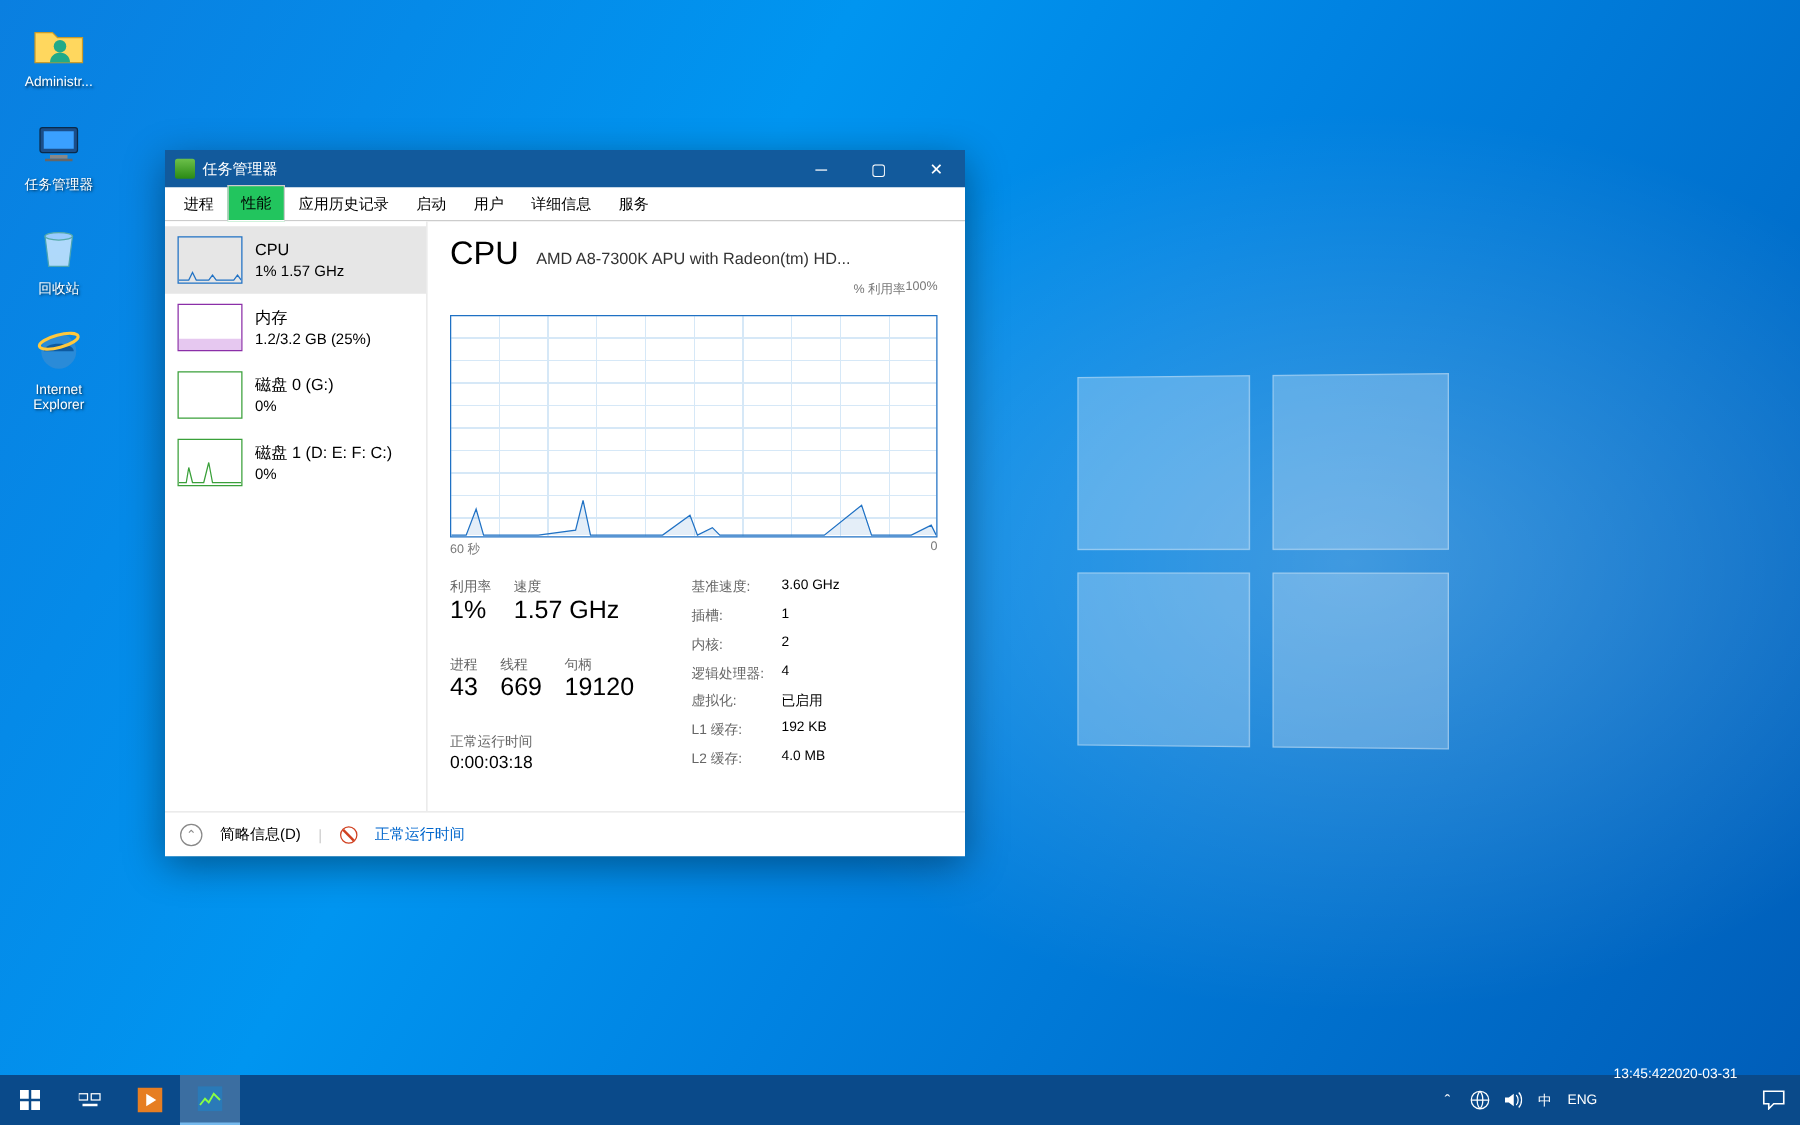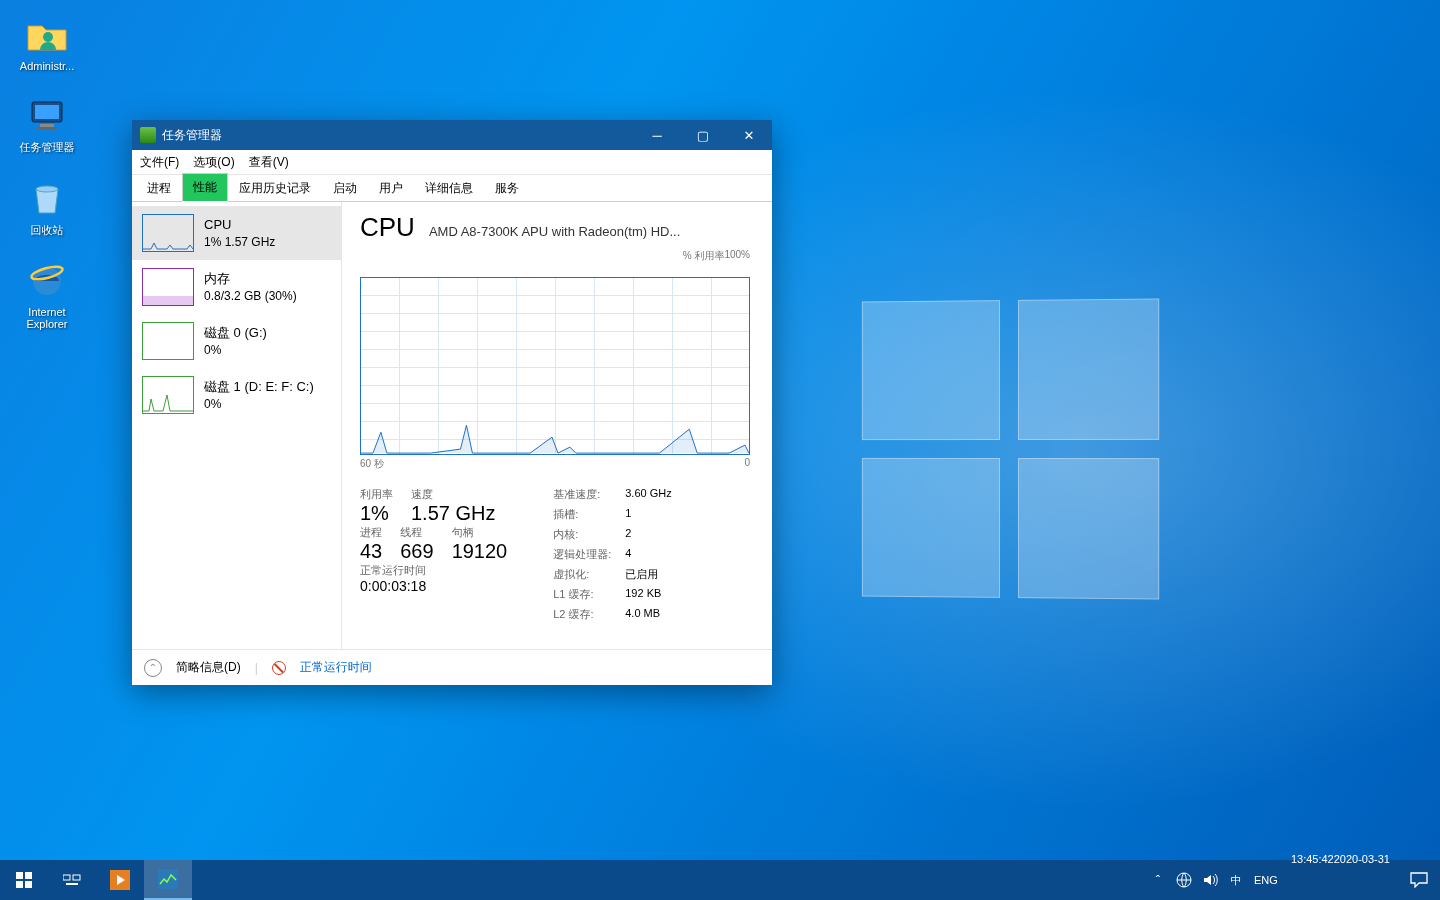--- a/index.html
+++ b/index.html
@@ -29,21 +29,21 @@
 .sbi .lbls .t{font-size:13px}
 .main{flex:1;padding:10px 18px;font-size:12px;overflow:hidden}
 .hdr{display:flex;align-items:baseline;gap:14px;margin-bottom:6px}
 .hdr .big{font-size:26px;font-weight:300}
 .hdr .sub{font-size:13px;color:#333}
 .axis{display:flex;justify-content:flex-end;font-size:10px;color:#777;margin-bottom:14px}
 .chart{width:390px;height:178px;border:1px solid #1f71c4;position:relative;background:repeating-linear-gradient(to right,transparent,transparent 38px,#d6e8f7 38px,#d6e8f7 39px),repeating-linear-gradient(to bottom,transparent,transparent 17px,#d6e8f7 17px,#d6e8f7 18px)}
 .chart svg{position:absolute;inset:0}
 .xaxis{display:flex;justify-content:space-between;font-size:10px;color:#777;width:390px;margin-top:2px}
 .stats{display:flex;gap:46px;margin-top:16px}
-.statcol{display:flex;flex-direction:column;gap:0}
+.statcol{display:flex;flex-direction:column;gap:24px}
 .sg{display:flex;gap:18px}
 .stat .l{font-size:11px;color:#666}
 .stat .v{font-size:20px}
 .stat .vs{font-size:14px}
 .kv{display:grid;grid-template-columns:72px auto;row-gap:5px;font-size:11px}
 .kv .k{color:#666}
 .footer{height:36px;border-top:1px solid #e5e5e5;display:flex;align-items:center;padding:0 12px;font-size:12px;gap:14px}
 .footer .circ{width:18px;height:18px;border:1px solid #888;border-radius:50%;display:flex;align-items:center;justify-content:center;font-size:10px;color:#888}
 .footer a{color:#0066cc;text-decoration:none;cursor:pointer}
 .footer .sep{color:#ccc}
@@ -114,25 +114,20 @@
   </div>
 
   <div class="window">
     <div class="titlebar">
       <div class="ticon"></div>
       <div class="ttitle">任务管理器</div>
       <div class="btn">─</div>
       <div class="btn">▢</div>
       <div class="btn close">✕</div>
     </div>
-    <div class="menubar">
-      <span>文件(F)</span>
-      <span>选项(O)</span>
-      <span>查看(V)</span>
-    </div>
     <div class="tabs">
       <div class="tab">进程</div>
       <div class="tab active">性能</div>
       <div class="tab">应用历史记录</div>
       <div class="tab">启动</div>
       <div class="tab">用户</div>
       <div class="tab">详细信息</div>
       <div class="tab">服务</div>
     </div>
     <div class="body">
@@ -147,21 +142,21 @@
               <div class="t">CPU</div>
               <div>1% 1.57 GHz</div>
             </div>
         </div>
         <div class="sbi">
           <div class="thumb" style="border-color:#8b2fa8">
             <div style="position:absolute;bottom:0;left:0;right:0;height:25%;background:#e6c8f0"></div>
           </div>
           <div class="lbls">
               <div class="t">内存</div>
-              <div>0.8/3.2 GB (30%)</div>
+              <div>1.2/3.2 GB (25%)</div>
             </div>
         </div>
         <div class="sbi">
           <div class="thumb" style="border-color:#3aa03a"></div>
           <div class="lbls">
               <div class="t">磁盘 0 (G:)</div>
               <div>0%</div>
             </div>
         </div>
         <div class="sbi">

